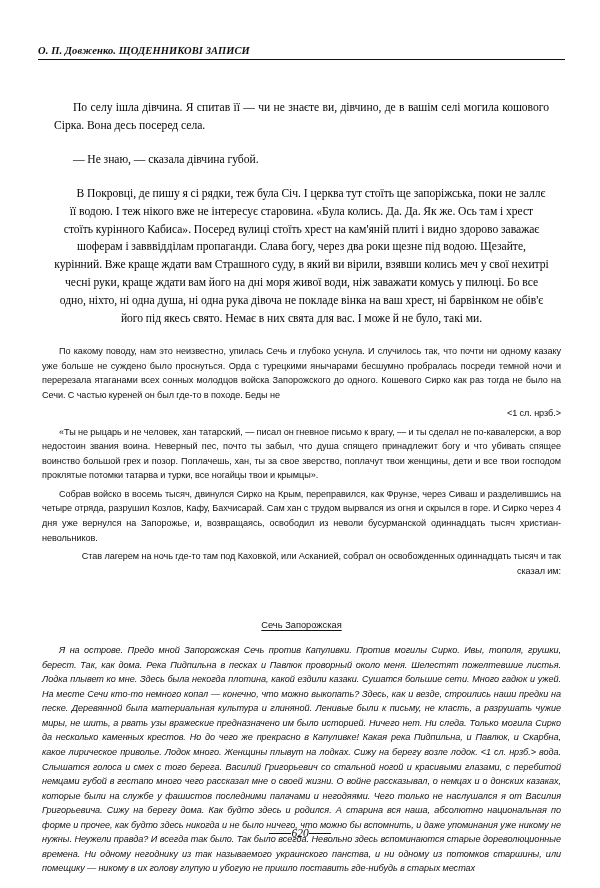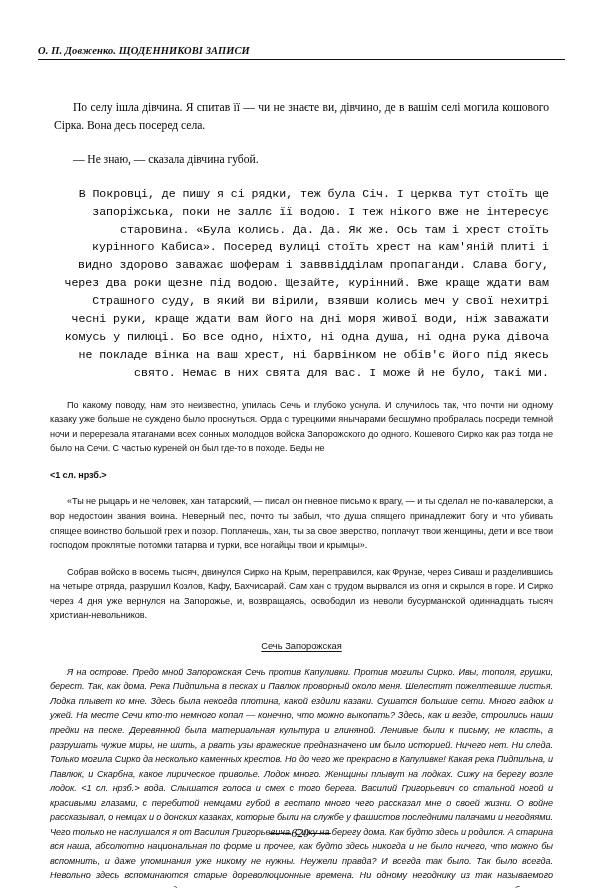--- a/index.html
+++ b/index.html
@@ -69,52 +69,50 @@
     font-size: 11.6px;
     line-height: 17.9px;
     text-align: justify;
     text-indent: 19px;
     color: #050505;
     letter-spacing: -0.02px;
     word-spacing: -0.1px;
     hyphens: none;
   }
   .sec-ua p.last {
-    text-align: right;
-    font-family: Liberation Mono, monospace;
+    text-align: center;
   }
 
   
   .sec-ru {
     margin-top: 9px;
   }
   .sec-ru p {
-    margin: 12px;
+    margin: 4px;
     font-family: "Liberation Sans", "DejaVu Sans", sans-serif;
     font-size: 9.1px;
     line-height: 14.55px;
     text-align: justify;
     text-indent: 17px;
     color: #111111;
     letter-spacing: -0.04px;
     word-spacing: -0.15px;
     hyphens: none;
   }
   .sec-ru p.noindent {
     text-indent: 0;
   }
   .sec-ru p.flush {
-    text-align: left;
-    font-weight: bold;
+    text-align: right;
   }
 
   
   .subhead {
     text-align: center;
-    margin: 10px 0 11px 0;
+    margin: 36px 0 11px 0;
   }
   .subhead span {
     font-family: "Liberation Sans", "DejaVu Sans", sans-serif;
     font-size: 9.3px;
     line-height: 13px;
     text-decoration: underline;
     text-underline-offset: 2px;
     color: #111111;
   }
 
@@ -163,20 +161,21 @@
       <p>По селу ішла дівчина. Я спитав її — чи не знаєте ви, дівчино, де в вашім селі могила кошового Сірка. Вона десь посеред села.</p>
       <p>— Не знаю, — сказала дівчина губой.</p>
       <p class="last">В Покровці, де пишу я сі рядки, теж була Січ. І церква тут стоїть ще запоріжська, поки не заллє її водою. І теж нікого вже не інтересує старовина. «Була колись. Да. Да. Як же. Ось там і хрест стоїть курінного Кабиса». Посеред вулиці стоїть хрест на кам'яній плиті і видно здорово заважає шоферам і завввідділам пропаганди. Слава богу, через два роки щезне під водою. Щезайте, курінний. Вже краще ждати вам Страшного суду, в який ви вірили, взявши колись меч у свої нехитрі чесні руки, краще ждати вам його на дні моря живої води, ніж заважати комусь у пилюці. Бо все одно, ніхто, ні одна душа, ні одна рука дівоча не покладе вінка на ваш хрест, ні барвінком не обів'є його під якесь свято. Немає в них свята для вас. І може й не було, такі ми.</p>
     </div>
 
     <div class="sec-ru">
       <p>По какому поводу, нам это неизвестно, упилась Сечь и глубоко уснула. И случилось так, что почти ни одному казаку уже больше не суждено было проснуться. Орда с турецкими янычарами бесшумно пробралась посреди темной ночи и перерезала ятаганами всех сонных молодцов войска Запорожского до одного. Кошевого Сирко как раз тогда не было на Сечи. С частью куреней он был где-то в походе. Беды не</p>
       <p class="noindent flush">&lt;1 сл. нрзб.&gt;</p>
       <p>«Ты не рыцарь и не человек, хан татарский, — писал он гневное письмо к врагу, — и ты сделал не по-кавалерски, а вор недостоин звания воина. Неверный пес, почто ты забыл, что душа спящего принадлежит богу и что убивать спящее воинство большой грех и позор. Поплачешь, хан, ты за свое зверство, поплачут твои женщины, дети и все твои господом проклятые потомки татарва и турки, все ногайцы твои и крымцы».</p>
       <p>Собрав войско в восемь тысяч, двинулся Сирко на Крым, переправился, как Фрунзе, через Сиваш и разделившись на четыре отряда, разрушил Козлов, Кафу, Бахчисарай. Сам хан с трудом вырвался из огня и скрылся в горе. И Сирко через 4 дня уже вернулся на Запорожье, и, возвращаясь, освободил из неволи бусурманской одиннадцать тысяч христиан-невольников.</p>
+      <p class="flush">Став лагерем на ночь где-то там под Каховкой, или Асканией, собрал он освобожденных одиннадцать тысяч и так сказал им:</p>
 
       <div class="subhead">
         <span>Сечь Запорожская</span>
       </div>
     </div>
 
     <div class="sec-ru" style="margin-top:0;font-style:italic;">
       <p>Я на острове. Предо мной Запорожская Сечь против Капуливки. Против могилы Сирко. Ивы, тополя, грушки, берест. Так, как дома. Река Пидпильна в песках и Павлюк проворный около меня. Шелестят пожелтевшие листья. Лодка плывет ко мне. Здесь была некогда плотина, какой ездили казаки. Сушатся большие сети. Много гадюк и ужей. На месте Сечи кто-то немного копал — конечно, что можно выкопать? Здесь, как и везде, строились наши предки на песке. Деревянной была материальная культура и глиняной. Ленивые были к письму, не класть, а разрушать чужие миры, не шить, а рвать узы вражеские предназначено им было историей. Ничего нет. Ни следа. Только могила Сирко да несколько каменных крестов. Но до чего же прекрасно в Капуливке! Какая река Пидпильна, и Павлюк, и Скарбна, какое лирическое приволье. Лодок много. Женщины плывут на лодках. Сижу на берегу возле лодок. &lt;1 сл. нрзб.&gt; вода. Слышатся голоса и смех с того берега. Василий Григорьевич со стальной ногой и красивыми глазами, с перебитой немцами губой в гестапо много чего рассказал мне о своей жизни. О войне рассказывал, о немцах и о донских казаках, которые были на службе у фашистов последними палачами и негодяями. Чего только не наслушался я от Василия Григорьевича. Сижу на берегу дома. Как будто здесь и родился. А старина вся наша, абсолютно национальная по форме и прочее, как будто здесь никогда и не было ничего, что можно бы вспомнить, и даже упоминания уже никому не нужны. Неужели правда? И всегда так было. Так было всегда. Невольно здесь вспоминаются старые дореволюционные времена. Ни одному негоднику из так называемого украинского панства, и ни одному из потомков старшины, или помещику — никому в их голову глупую и убогую не пришло поставить где-нибудь в старых местах</p>
     </div>
 

